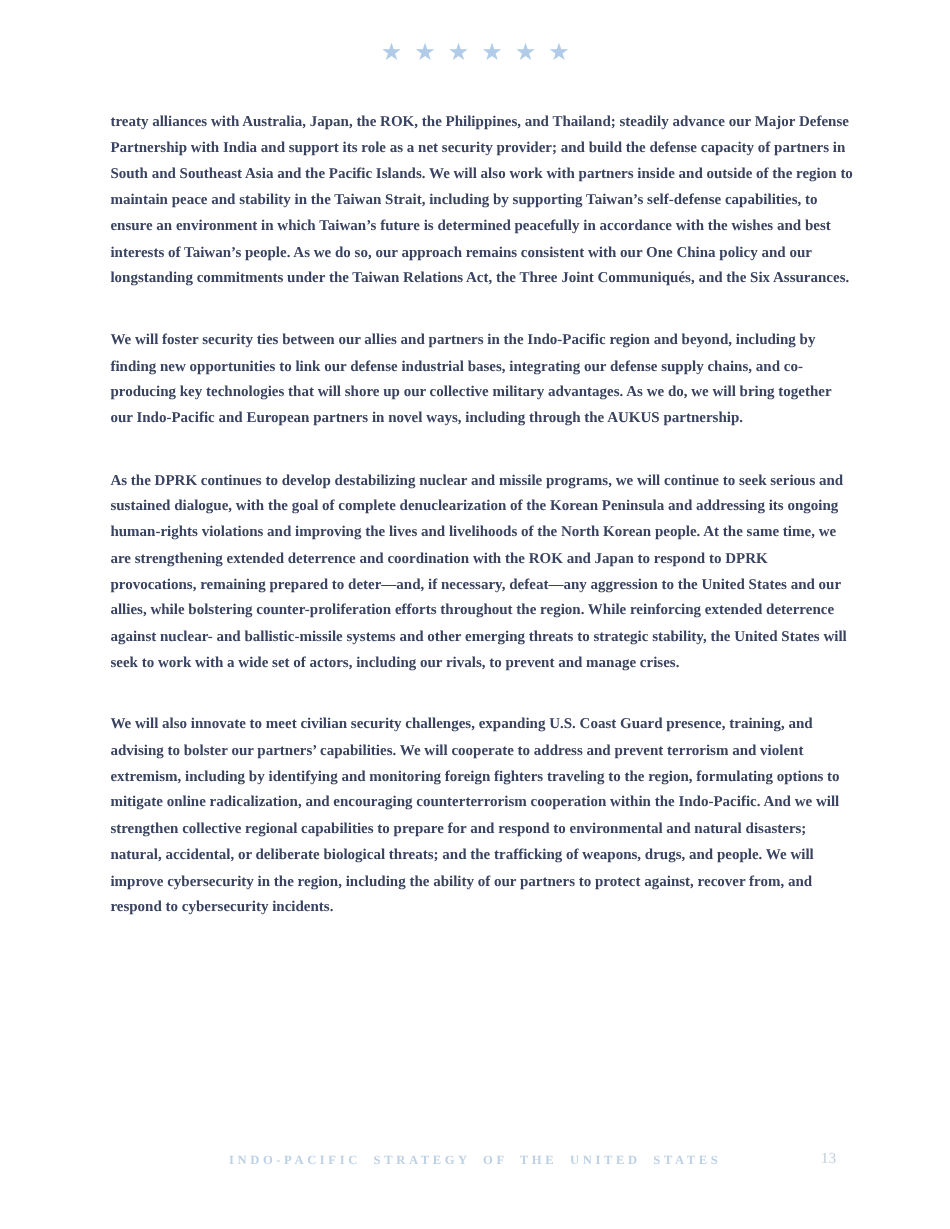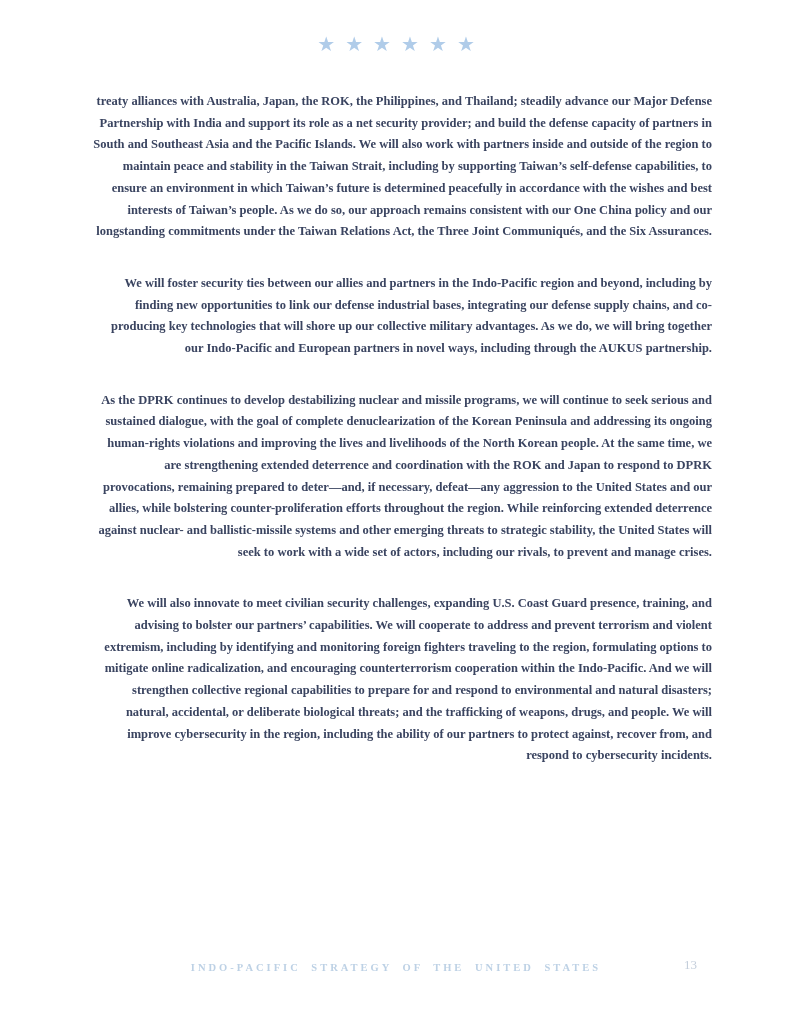--- a/index.html
+++ b/index.html
@@ -25,21 +25,21 @@
   .star { display: inline-block; margin: 0 5px; }
   .doc-body {
     position: absolute;
     top: 91px;
     left: 92px;
     width: 620px;
     color: var(--body-text, #3a4460);
     font-size: 12.5px;
     line-height: 21.7px;
     font-weight: 700;
-    text-align: right;
+    text-align: left;
   }
   .para { margin: 0 0 30px 0; }
   .footer {
     position: absolute;
     top: 957px;
     left: 0;
     width: 100%;
     text-align: center;
   }
   .footer-title {

